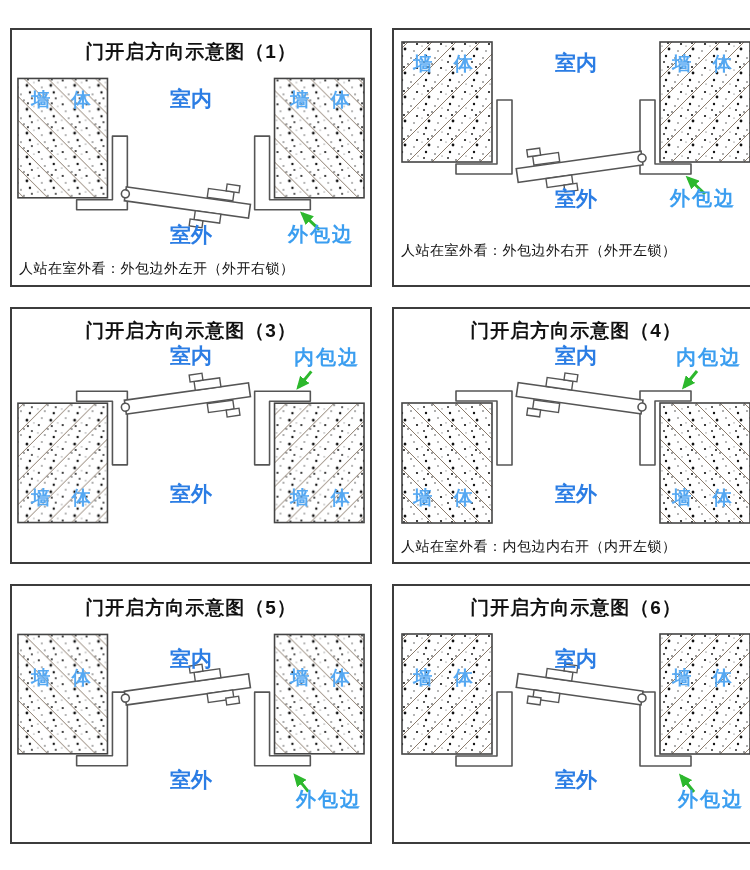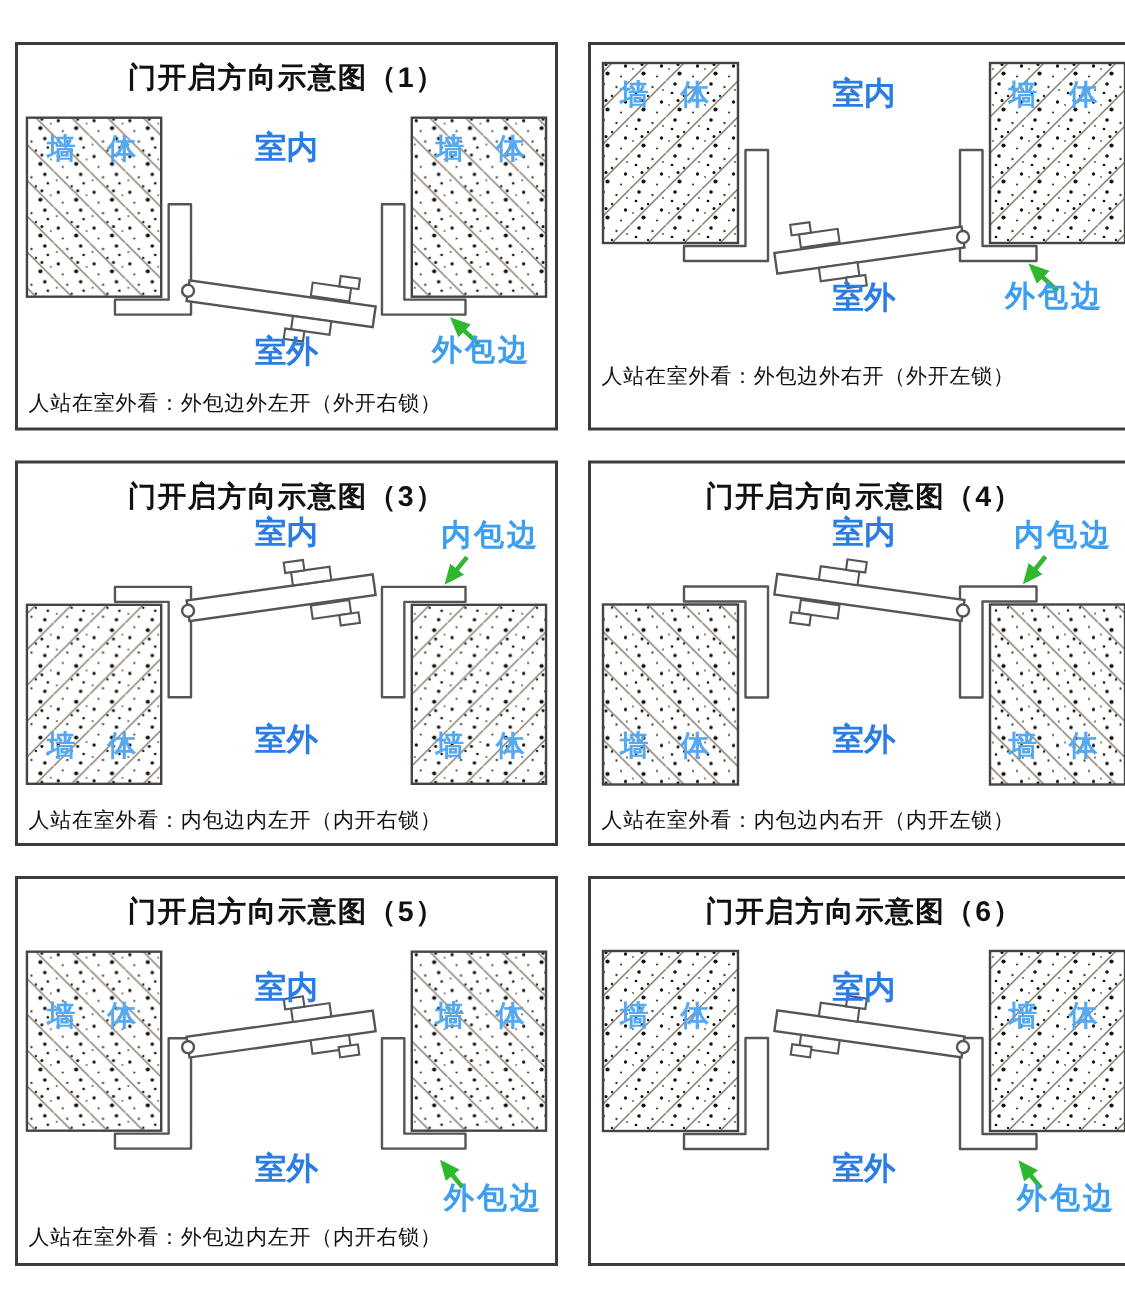--- a/index.html
+++ b/index.html
@@ -162,21 +162,20 @@
               </g>
             </g>
             <line x1="301" y1="26" x2="288" y2="42" stroke="#2db82d" stroke-width="3" marker-end="url(#arrowHead)"></line>
           </svg>
         <span class="lbl wall l">墙 体</span>
         <span class="lbl wall r">墙 体</span>
         <span class="lbl indoor">室内</span>
         <span class="lbl outdoor">室外</span>
         <span class="lbl edge">内包边</span>
       </div>
-      <p class="caption">人站在室外看：内包边内左开（内开右锁）</p>
     </section>
 
     <section class="panel t3">
       <h2 class="title">门开启方向示意图（4）</h2>
       <div class="diagram">
           <svg viewBox="0 0 360 190" width="100%" height="190">
             <g transform="translate(360 190) scale(-1 -1)">
               <rect x="6" y="12" width="90" height="120" fill="url(#concretePat)" stroke="#444" stroke-width="1.6"></rect>
               <rect x="264" y="12" width="90" height="120" fill="url(#concretePat)" stroke="#444" stroke-width="1.6"></rect>
               <path d="M101 70 H116 V144 H65 V134 H101 Z" fill="#fff" stroke="#555555" stroke-width="1.6" stroke-linejoin="round"></path>
@@ -220,21 +219,20 @@
               </g>
             </g>
             <line x1="298" y1="170" x2="285" y2="154" stroke="#2db82d" stroke-width="3" marker-end="url(#arrowHead)"></line>
           </svg>
         <span class="lbl wall l">墙 体</span>
         <span class="lbl wall r">墙 体</span>
         <span class="lbl indoor">室内</span>
         <span class="lbl outdoor">室外</span>
         <span class="lbl edge">外包边</span>
       </div>
-      <p class="caption">人站在室外看：外包边内左开（内开右锁）</p>
     </section>
 
     <section class="panel t2">
       <h2 class="title">门开启方向示意图（6）</h2>
       <div class="diagram">
           <svg viewBox="0 0 360 190" width="100%" height="190">
             <g transform="translate(360 0) scale(-1 1)">
               <rect x="6" y="12" width="90" height="120" fill="url(#concretePat)" stroke="#444" stroke-width="1.6"></rect>
               <rect x="264" y="12" width="90" height="120" fill="url(#concretePat)" stroke="#444" stroke-width="1.6"></rect>
               <path d="M101 70 H116 V144 H65 V134 H101 Z" fill="#fff" stroke="#555555" stroke-width="1.6" stroke-linejoin="round"></path>

